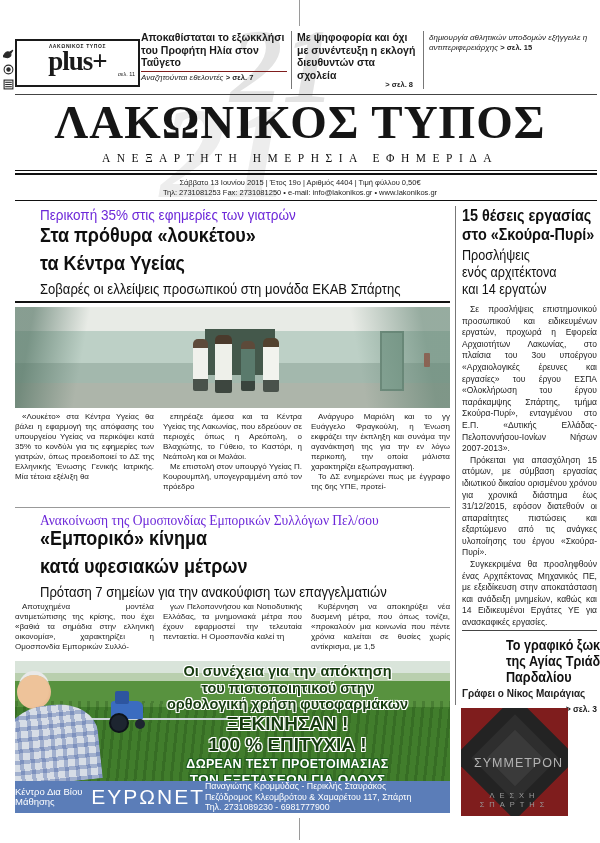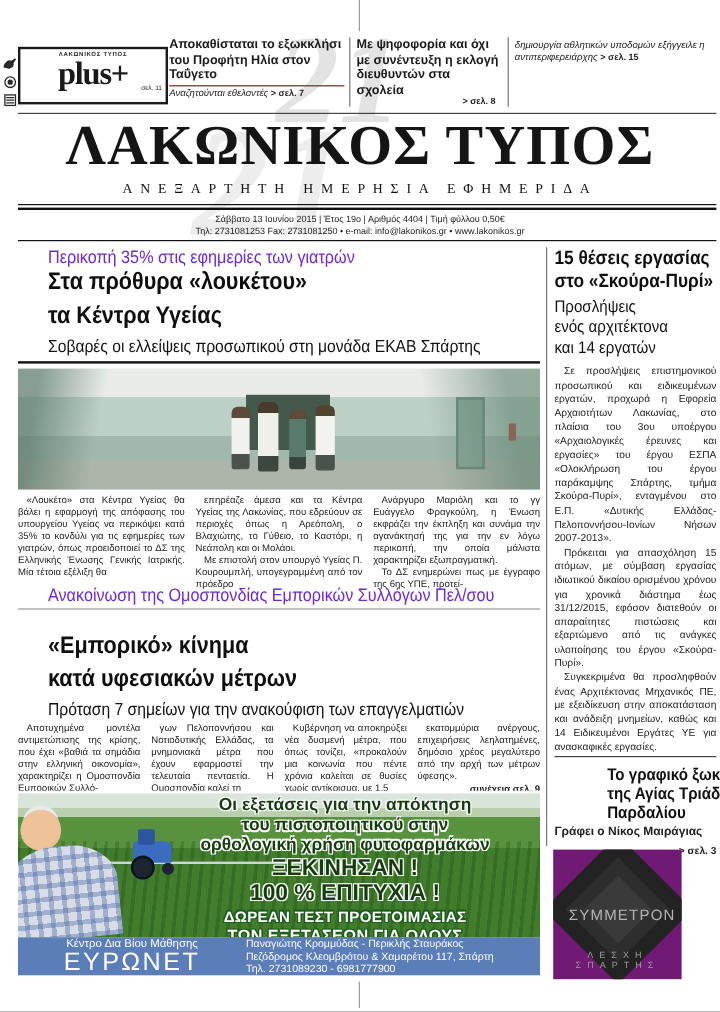--- a/index.html
+++ b/index.html
@@ -46,42 +46,42 @@
   
   .sb-title{font-weight:bold;font-size:16px;line-height:19px;color:#0f0f0f;}
   .sb-sub{font-size:14px;line-height:17px;color:#111;}
   .sb-body{font-size:8.5px;line-height:11.6px;text-align:justify;color:#222;margin-top:6px;}
   .sb-body p{margin:0;text-indent:8px;}
   .chapel-title{font-weight:bold;font-size:14px;line-height:16px;color:#0f0f0f;margin-left:44px;}
   .chapel-by{font-size:10px;font-weight:bold;color:#222;margin-top:3px;}
   .pageline{display:flex;align-items:center;gap:5px;margin-top:5px;}
   .pageline .pl{flex:1;border-top:1px solid #333;}
   .pageline .pr{font-size:8.5px;font-weight:bold;}
-  .sym{background:#701a75;overflow:hidden;}
+  .sym{background:#7f1d1d;overflow:hidden;}
   .diamond{position:absolute;left:50%;top:46%;transform:translate(-50%,-50%) rotate(45deg);}
   .symrow{position:absolute;left:0;right:0;top:44%;display:flex;align-items:center;gap:5px;padding:0 8px;}
   .symrow .sl{flex:1;border-top:1px solid #6e6e6e;}
   .symbrand{font-size:12.5px;letter-spacing:1px;color:#b3b3b3;}
   .symfoot{position:absolute;left:0;right:0;bottom:7px;text-align:center;font-size:7.5px;
            letter-spacing:5px;color:#9a9a9a;}
   
   .ad{overflow:hidden;}
   .ad-photo{position:relative;height:120px;overflow:hidden;
     background:linear-gradient(to bottom,#d9e4da 0 12px,#b9cfae 12px 20px,#58923f 20px 46px,#417d2c 46px 120px);}
   .ad-photo:before{content:"";position:absolute;left:0;right:0;top:40px;bottom:0;
     background:repeating-linear-gradient(96deg,rgba(18,52,10,.22) 0 3px,rgba(255,255,255,0) 3px 9px);}
   .ad-copy{position:absolute;left:112px;right:2px;top:2px;text-align:center;}
   .ad-h{font-weight:bold;font-size:14.5px;line-height:16.5px;color:#173c10;
         text-shadow:1px 1px 0 #fff,-1px -1px 0 #fff,1px -1px 0 #fff,-1px 1px 0 #fff;}
   .ad-big{font-weight:bold;font-size:19px;line-height:21px;color:#173c10;
         text-shadow:1px 1px 0 #fff,-1px -1px 0 #fff,1px -1px 0 #fff,-1px 1px 0 #fff;}
   .ad-free{font-weight:bold;font-size:12.5px;line-height:15px;color:#fff;letter-spacing:.3px;
         text-shadow:1px 1px 0 #1c5c1c,-1px -1px 0 #1c5c1c,1px -1px 0 #1c5c1c,-1px 1px 0 #1c5c1c;}
   .ad-strip{height:32px;display:flex;color:#fff;}
-  .strip-left{width:190px;display:flex;flex-direction:column;align-items:center;justify-content:center;}
+  .strip-left{width:190px;display:flex;flex-direction:row;align-items:center;justify-content:center;}
   .strip-label{font-size:9.5px;line-height:10px;}
   .strip-name{font-size:21px;line-height:20px;letter-spacing:2px;}
   .strip-right{flex:1;display:flex;flex-direction:column;justify-content:center;
                font-size:8.8px;line-height:10.5px;}
   .tractor-part{position:absolute;}
   .foldmark{width:1px;background:#9a9a9a;}
 </style>
 </head>
 <body>
 
@@ -183,43 +183,39 @@
       <p class="bp">Με επιστολή στον υπουργό Υγείας Π. Κουρουμπλή, υπογεγραμμένη από τον πρόεδρο</p>
     </div>
     <div class="bcol">
       <p class="bp">Ανάργυρο Μαριόλη και το γγ Ευάγγελο Φραγκούλη, η Ένωση εκφράζει την έκπληξη και συνάμα την αγανάκτησή της για την εν λόγω περικοπή, την οποία μάλιστα χαρακτηρίζει εξωπραγματική.</p>
       <p class="bp">Το ΔΣ ενημερώνει πως με έγγραφο της 6ης ΥΠΕ, προτεί-</p>
     </div>
   </div>
 
   <div class="abs" style="left:15px;top:507px;width:435px;border-top:1px solid #999;"></div>
 
-  <div class="abs kicker" style="left:40px;top:488px;">
+  <div class="abs kicker" style="left:40px;top:512px;font-family:Liberation Serif, serif;">
     <span class="cond">Ανακοίνωση της Ομοσπονδίας Εμπορικών Συλλόγων Πελ/σου</span>
   </div>
   <div class="abs headline" style="left:40px;top:524px;">
     <span class="cond" style="display:block;transform-origin:0 50%;">«Εμπορικό» κίνημα</span>
     <span class="cond" style="display:block;transform-origin:0 50%;">κατά υφεσιακών μέτρων</span>
   </div>
   <div class="abs subhead" style="left:40px;top:584px;">
     <span class="cond">Πρόταση 7 σημείων για την ανακούφιση των επαγγελματιών</span>
   </div>
   <div class="abs bodycols" style="left:15px;top:602px;width:435px;height:57px;">
     <div class="bcol">
       <p class="bp">Αποτυχημένα μοντέλα αντιμετώπισης της κρίσης, που έχει «βαθιά τα σημάδια στην ελληνική οικονομία», χαρακτηρίζει η Ομοσπονδία Εμπορικών Συλλό-</p>
     </div>
     <div class="bcol">
       <p class="bp">γων Πελοποννήσου και Νοτιοδυτικής Ελλάδας, τα μνημονιακά μέτρα που έχουν εφαρμοστεί την τελευταία πενταετία. Η Ομοσπονδία καλεί τη</p>
     </div>
     <div class="bcol">
       <p class="bp">Κυβέρνηση να αποκηρύξει νέα δυσμενή μέτρα, που όπως τονίζει, «προκαλούν μια κοινωνία που πέντε χρόνια καλείται σε θυσίες χωρίς αντίκρισμα, με 1,5</p>
-    </div>
-    <div class="bcol">
-      <p class="bp">εκατομμύρια ανέργους, επιχειρήσεις λεηλατημένες, δημόσιο χρέος μεγαλύτερο από την αρχή των μέτρων ύφεσης».</p>
-      <div class="contin">συνέχεια σελ. 9</div>
     </div>
   </div>
 
   <div class="abs" style="left:462px;top:206px;width:135px;height:422px;overflow:hidden;">
     <div class="sb-title">
       <span class="cond" style="display:block;">15 θέσεις εργασίας</span>
       <span class="cond" style="display:block;">στο «Σκούρα-Πυρί»</span>
     </div>
     <div class="sb-sub" style="margin-top:3px;">
       <span class="cond" style="display:block;">Προσλήψεις</span>
@@ -266,21 +262,21 @@
       <div class="tractor-part" style="left:60px;top:57px;width:180px;height:2px;background:#ccd5d9;"></div>
       <div class="tractor-part" style="left:96px;top:40px;width:32px;height:18px;background:#3b6cc0;border-radius:3px 6px 1px 1px;"></div>
       <div class="tractor-part" style="left:100px;top:30px;width:14px;height:13px;background:#2d55a0;border-radius:2px;"></div>
       <div class="tractor-part" style="left:94px;top:52px;width:16px;height:16px;background:#1d2530;border-radius:50%;border:2px solid #0e131a;"></div>
       <div class="tractor-part" style="left:120px;top:58px;width:10px;height:10px;background:#1d2530;border-radius:50%;"></div>
 
       <div class="tractor-part" style="left:2px;top:14px;width:34px;height:34px;border-radius:50%;background:radial-gradient(circle at 45% 45%, #eec39a 60%, #d9a77d);box-shadow:0 -6px 0 -2px #e9e9e9;"></div>
       <div class="tractor-part" style="left:-8px;top:44px;width:92px;height:78px;border-radius:45% 45% 0 0/40% 40% 0 0;transform:rotate(-6deg);background:#d7dde6;background-image:repeating-linear-gradient(0deg,rgba(60,90,160,.35) 0 4px,rgba(0,0,0,0) 4px 11px),repeating-linear-gradient(90deg,rgba(60,90,160,.35) 0 4px,rgba(0,0,0,0) 4px 11px);"></div>
 
       <div class="ad-copy">
-        <div class="ad-h">Οι εξετάσεις για την απόκτηση</div>
+        <div class="ad-h">Οι συνέχεια για την απόκτηση</div>
         <div class="ad-h">του πιστοποιητικού στην</div>
         <div class="ad-h">ορθολογική χρήση φυτοφαρμάκων</div>
         <div class="ad-big">ΞΕΚΙΝΗΣΑΝ !</div>
         <div class="ad-big">100 % ΕΠΙΤΥΧΙΑ !</div>
         <div class="ad-free" style="margin-top:2px;">ΔΩΡΕΑΝ ΤΕΣΤ ΠΡΟΕΤΟΙΜΑΣΙΑΣ</div>
         <div class="ad-free" style="font-size:13.5px;">ΤΩΝ ΕΞΕΤΑΣΕΩΝ ΓΙΑ ΟΛΟΥΣ</div>
       </div>
     </div>
     <div class="ad-strip" style="background:#5b7db8;">
       <div class="strip-left">

